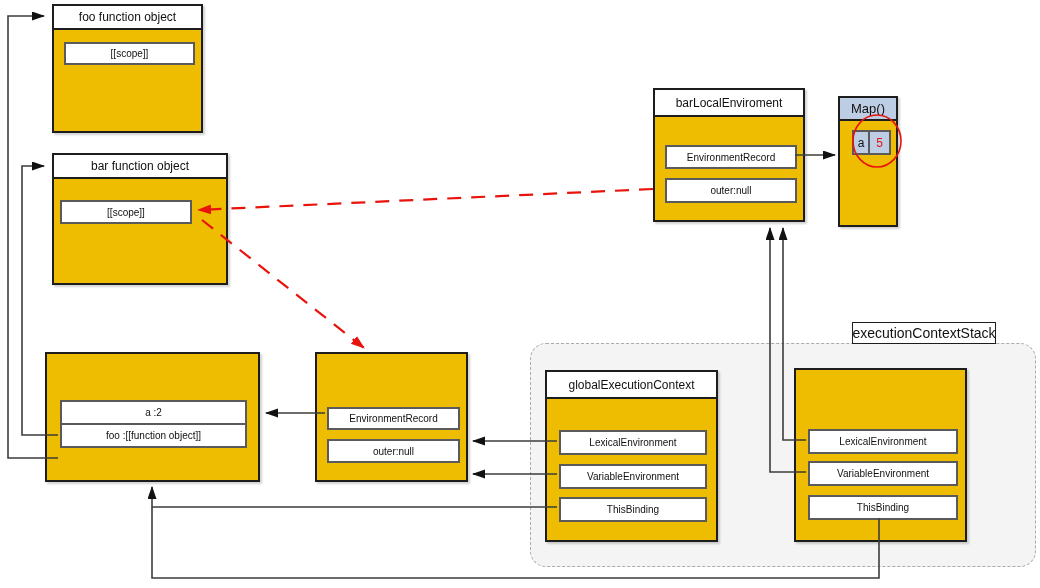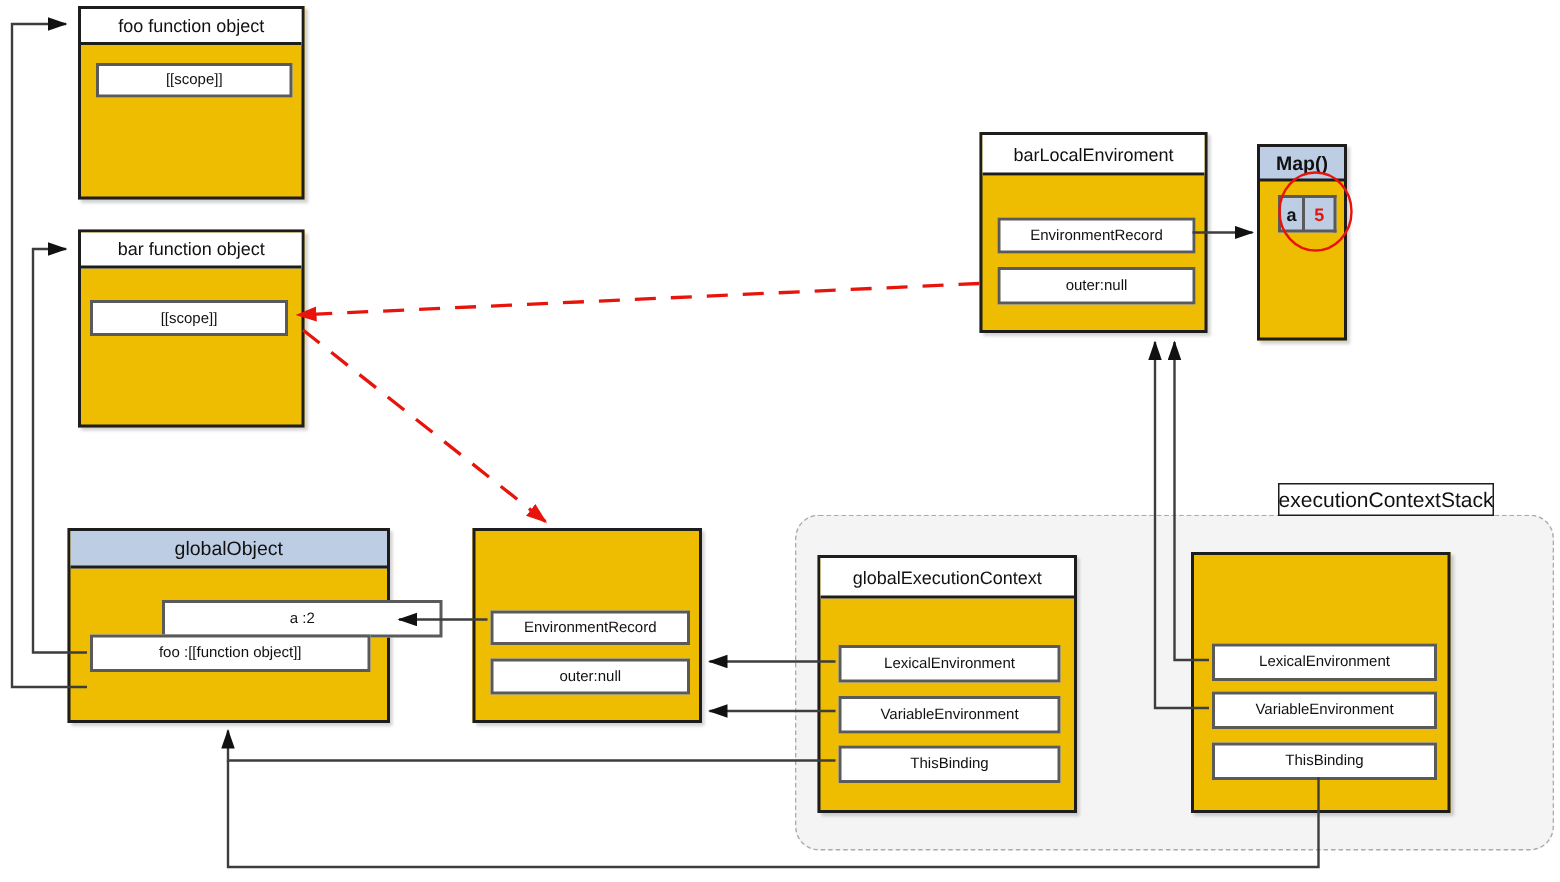--- a/index.html
+++ b/index.html
@@ -23,21 +23,21 @@
   }
   .hdr.blue { background: #BDCDE4; font-size: 13px; }
   .cell {
     position: absolute; box-sizing: border-box;
     background: #ffffff; border: 2px solid #5a5a5a;
     display: flex; align-items: center; justify-content: center;
     font-size: 10px; white-space: nowrap;
   }
   .rowstack { position: absolute; box-sizing: border-box; }
   .rowstack .cell { position: relative; margin-top: -2px; height: 25px; width: 100%; }
-  .rowstack .cell:first-child { margin-top: 0; margin-left: 48px; }
+  .rowstack .cell:first-child { margin-top: 0; }
   .container-box {
     position: absolute; box-sizing: border-box; z-index: 0;
     background: #F4F4F4; border: 1px dashed #ababab; border-radius: 16px;
   }
   .label-box {
     position: absolute; box-sizing: border-box; z-index: 3;
     background: #ffffff; border: 1px solid #1d1d1d;
     display: flex; align-items: center; justify-content: center;
     font-size: 14px; white-space: nowrap;
   }
@@ -55,45 +55,44 @@
 <div class="container-box" style="left:530px;top:343px;width:506px;height:224px;"></div>
 <div class="label-box" style="left:852px;top:322px;width:144px;height:22px;">
   <span>executionContextStack</span>
 </div>
 
 <div class="node" style="left:52px;top:4px;width:151px;height:129px;">
   <div class="hdr" style="height:24px;">foo function object</div>
   <div class="cell" style="left:10px;top:36px;width:131px;height:23px;">[[scope]]</div>
 </div>
 
-<div class="node" style="left:52px;top:153px;width:151px;height:132px;">
+<div class="node" style="left:52px;top:153px;width:176px;height:132px;">
   <div class="hdr" style="height:24px;">bar function object</div>
   <div class="cell" style="left:6px;top:45px;width:132px;height:24px;">[[scope]]</div>
 </div>
 
 <div class="node" style="left:45px;top:352px;width:215px;height:130px;">
-  <div class="hdr blue" style="height:25px;">globalObject</div>
   <div class="rowstack" style="left:13px;top:46px;width:187px;">
     <div class="cell">a :2</div>
     <div class="cell">foo :[[function object]]</div>
   </div>
 </div>
 
 <div class="node" style="left:315px;top:352px;width:153px;height:130px;">
   <div class="cell" style="left:10px;top:53px;width:133px;height:23px;">EnvironmentRecord</div>
   <div class="cell" style="left:10px;top:85px;width:133px;height:24px;">outer:null</div>
 </div>
 
 <div class="node" style="left:653px;top:88px;width:152px;height:134px;padding-left:40px;">
   <div class="hdr" style="height:27px;">barLocalEnviroment</div>
   <div class="cell" style="left:10px;top:55px;width:132px;height:24px;">EnvironmentRecord</div>
   <div class="cell" style="left:10px;top:88px;width:132px;height:25px;">outer:null</div>
 </div>
 
-<div class="node" style="left:838px;top:96px;width:60px;height:131px;font-weight:bold;">
+<div class="node" style="left:838px;top:96px;width:60px;height:131px;">
   <div class="hdr blue" style="height:23px;">Map()</div>
   <div class="mapentry" style="left:12px;top:32px;height:25px;">
     <div class="kv" style="width:18px;">a</div>
     <div class="kv val" style="width:21px;">5</div>
   </div>
 </div>
 
 <div class="node" style="left:545px;top:370px;width:173px;height:172px;">
   <div class="hdr" style="height:27px;">globalExecutionContext</div>
   <div class="cell" style="left:12px;top:58px;width:148px;height:25px;">LexicalEnvironment</div>

